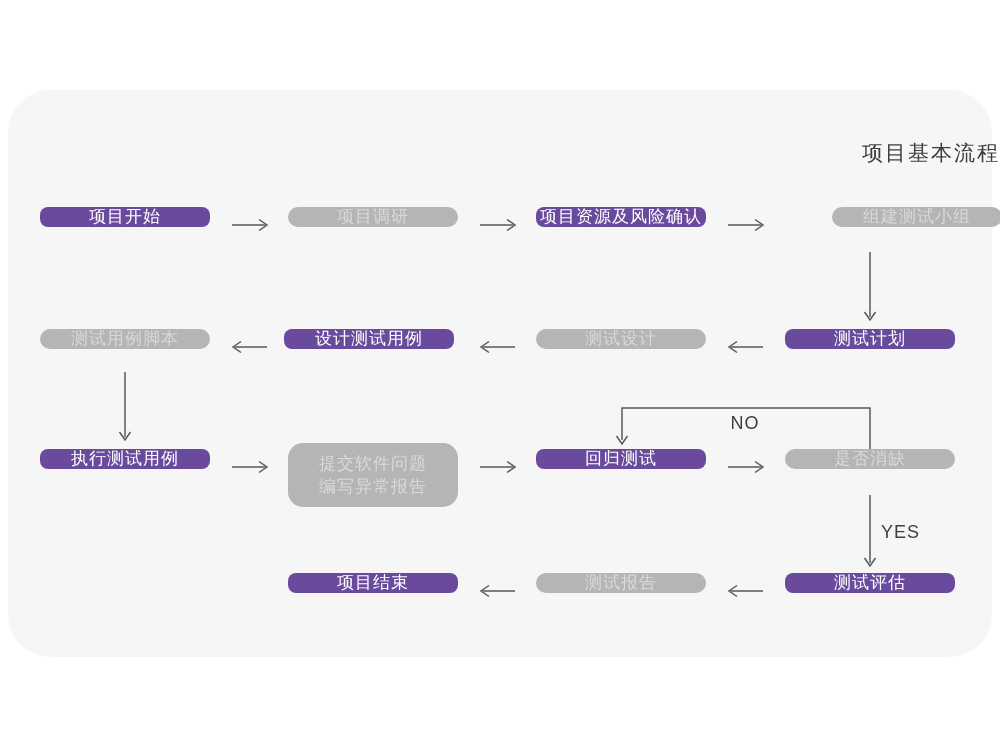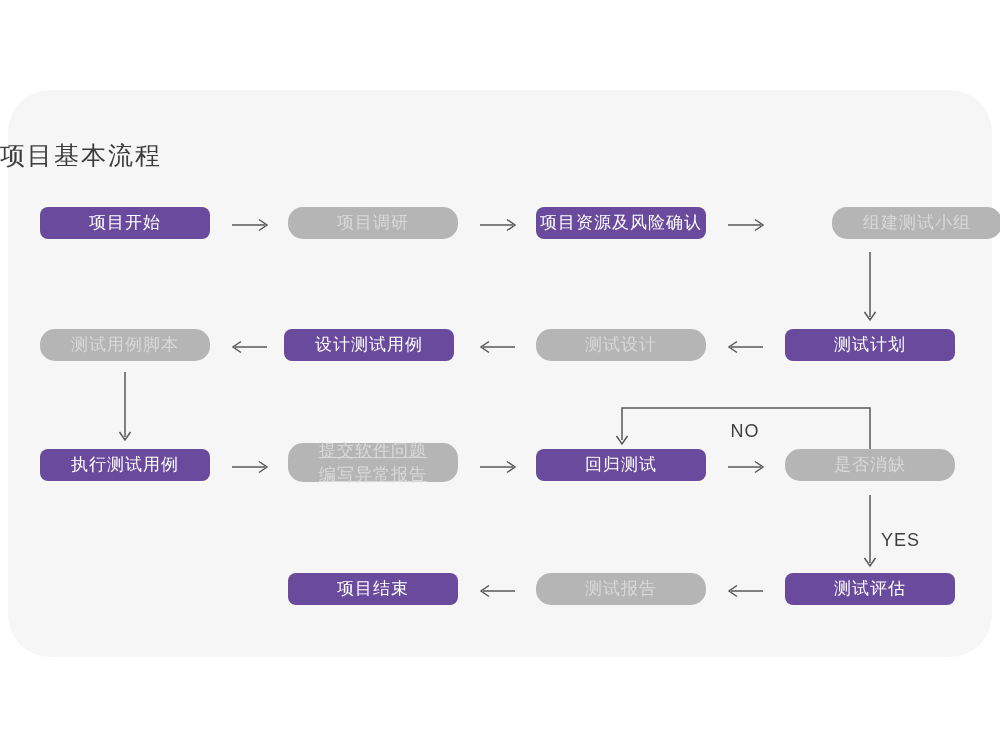--- a/index.html
+++ b/index.html
@@ -11,38 +11,38 @@
   body{
     width:1000px;height:750px;position:relative;overflow:hidden;
     background:var(--page-bg);
     font-family:"Liberation Sans","DejaVu Sans",sans-serif;
   }
   .card{
     position:absolute;left:8px;top:90px;width:984px;height:567px;
     background:var(--card-bg);border-radius:42px;
   }
   .title{
-    position:absolute;left:0;top:139px;width:1000px;text-align:left;
-    font-size:25px;letter-spacing:2px;color:var(--title-text);
+    position:absolute;left:0;top:139px;width:1000px;text-align:right;
+    font-size:21px;letter-spacing:2px;color:var(--title-text);
   }
   .node{
-    position:absolute;width:170px;height:32px;border-radius:8px;
+    position:absolute;width:170px;height:20px;border-radius:8px;
     display:flex;align-items:center;justify-content:center;
     font-size:17px;letter-spacing:1px;text-align:center;
     white-space:pre-line;line-height:1.38;
   }
-  .node.multiline{height:39px;text-decoration:underline;}
+  .node.multiline{height:64px;}
   .node.primary{background:var(--primary);color:var(--primary-text);}
   .node.secondary{background:var(--secondary);color:var(--secondary-text);border-radius:15px;}
   svg.connectors{position:absolute;left:0;top:0;width:1000px;height:750px;pointer-events:none;}
   svg.connectors line, svg.connectors polyline{
     fill:none;stroke:var(--arrow);stroke-width:1.5;
   }
   .flow-label{
-    position:absolute;font-size:18px;letter-spacing:1px;color:var(--label-text);margin-top:8px;
+    position:absolute;font-size:18px;letter-spacing:1px;color:var(--label-text);
   }
   .no-label{left:722px;top:413px;width:46px;text-align:center;}
   .yes-label{left:881px;top:522px;}
 </style>
 </head>
 <body>
 
 <div class="card"></div>
 
 <div class="title">项目基本流程</div>

